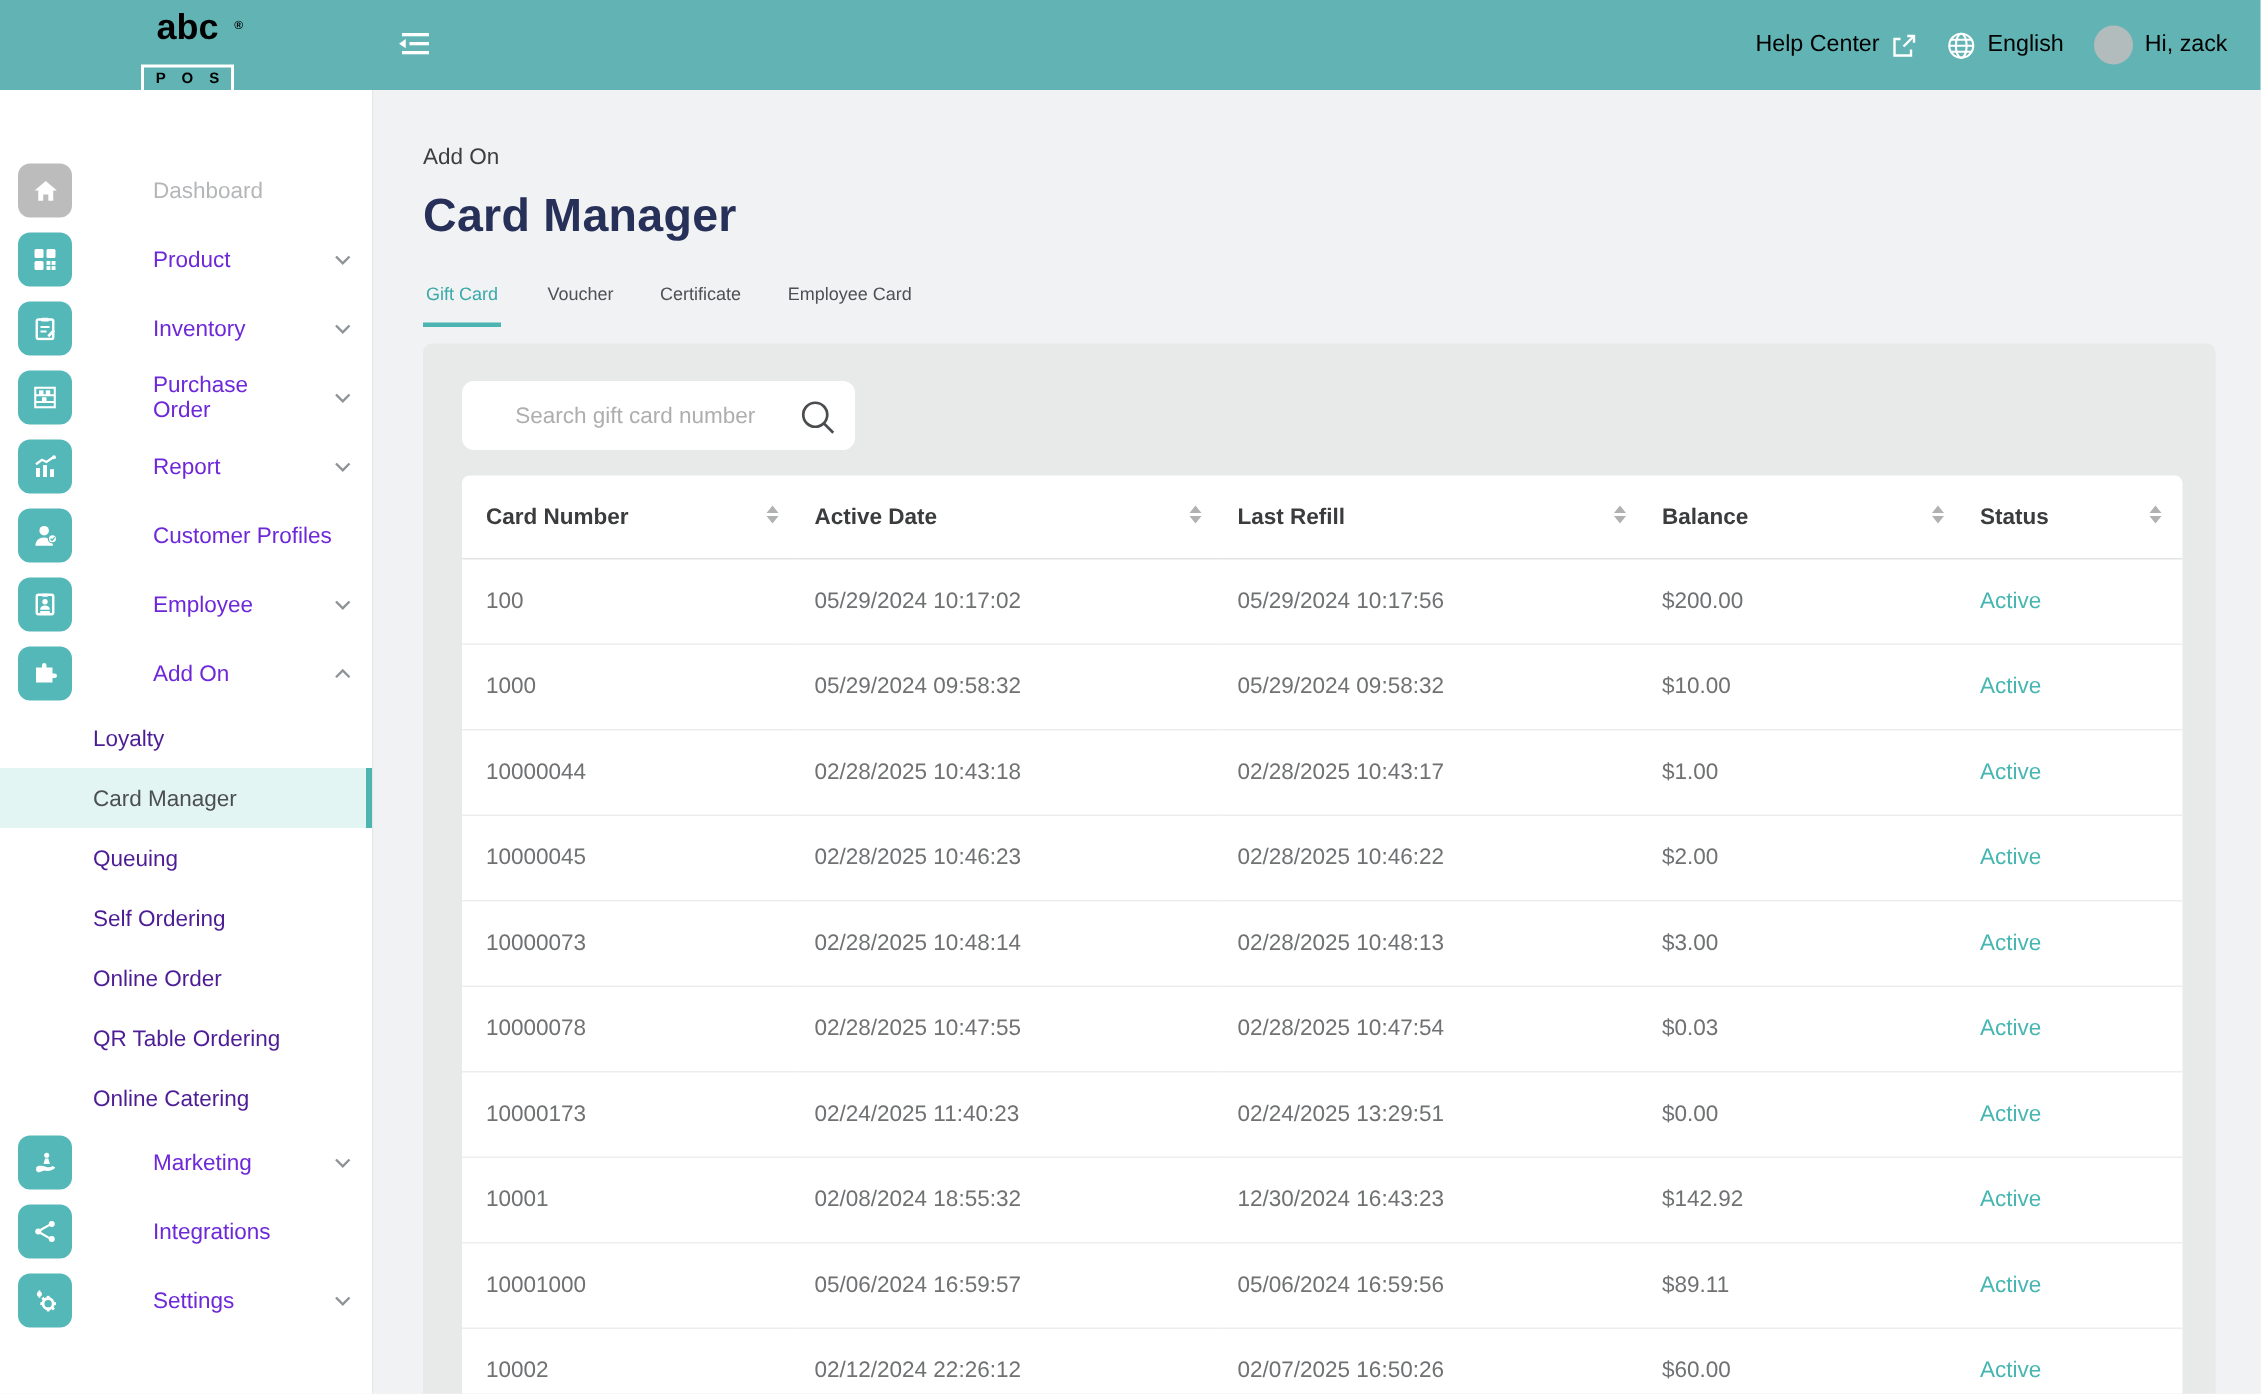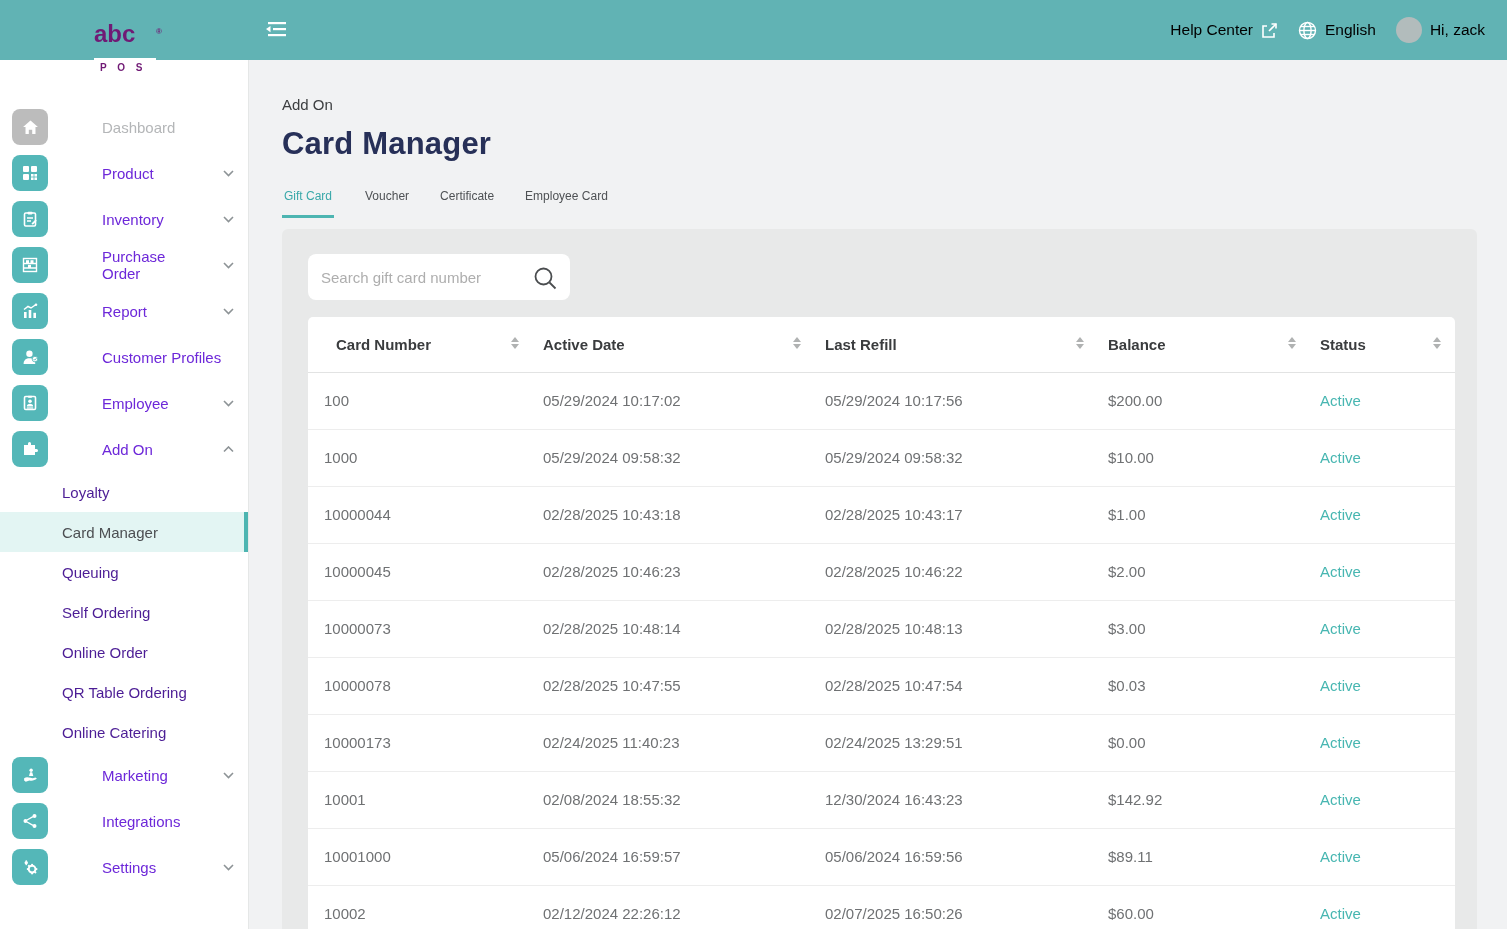--- a/index.html
+++ b/index.html
@@ -1,20 +1,20 @@
 <!DOCTYPE html>
 <html><head>
 <meta charset="utf-8">
 <style>
   * { margin:0; padding:0; box-sizing:border-box; }
   html,body { width:1507px; height:929px; overflow:hidden; font-family:"Liberation Sans", sans-serif; background:#f1f2f3; }
 
   
   .topbar { position:absolute; top:0; left:0; width:1507px; height:60px; background:#61b3b4; z-index:30; display:flex; align-items:center; }
-  .logo { position:absolute; left:94px; top:23px; width:62px; cursor:pointer; color:#701a75; }
+  .logo { position:absolute; left:94px; top:8px; width:62px; text-align:center; cursor:pointer; color:#000000; }
   .logo-abc { font-size:24px; font-weight:bold; letter-spacing:0px; line-height:22px; position:relative; }
   .logo-abc .reg { font-size:8px; position:absolute; top:-2px; right:-6px; }
   .logo-pos { margin-top:13px; border:2px solid #fff; font-size:10px; font-weight:bold; letter-spacing:4px; padding:1px 0 1px 4px; line-height:14px; }
   .fold-btn { position:absolute; left:263px; top:18px; width:26px; height:24px; cursor:pointer; display:flex; align-items:center; justify-content:center; }
   .topbar-right { position:absolute; right:22px; top:0; height:60px; display:flex; align-items:center; gap:20px; color:#000000; font-size:15.5px; }
   .tb-item { display:flex; align-items:center; gap:8px; cursor:pointer; }
   .avatar { width:26px; height:26px; border-radius:50%; background:#b2bcbc; display:inline-block; }
 
   
   .sidebar { position:absolute; top:60px; left:0; width:249px; bottom:0; background:#ffffff; border-right:1px solid #e5e7e7; padding-top:44px; z-index:20; }
@@ -31,28 +31,28 @@
   
   .main { position:absolute; left:249px; top:60px; right:0; bottom:0; background:#f1f2f3; overflow:hidden; }
   .breadcrumb { margin:36px 0 0 33px; font-size:15px; color:#3c3e40; }
   .page-title { margin:13px 0 0 33px; font-size:31px; font-weight:bold; color:#273058; letter-spacing:0.2px; }
   .tabs { margin:27px 0 0 33px; display:flex; gap:31px; }
   .tab { font-size:12px; color:#4e5154; padding-bottom:12px; cursor:pointer; }
   .tab.active { color:#39a8a9; border-bottom:3px solid #4db5b1; padding-left:2px; padding-right:2px; }
 
   .panel { margin:11px 0 0 33px; width:1195px; height:900px; background:#e8e9e9; border-radius:6px 6px 0 0; padding:25px 0 0 26px; }
   .searchbox { position:relative; width:262px; height:46px; }
-  .searchbox input { width:100%; height:100%; border:none; border-radius:8px; padding:0 44px 0 13px; font-size:15px; color:#444; outline:none; background:#fff; font-family:"Liberation Sans", sans-serif; }
+  .searchbox input { width:100%; height:100%; border:none; border-radius:8px; padding:0 44px 0 13px; font-size:15px; color:#444; outline:none; background:#fff; font-family:"Liberation Sans", sans-serif;text-align:center; }
   .searchbox input::placeholder { color:#aeaeae; }
   .search-icon { position:absolute; right:12px; top:11px; cursor:pointer; }
 
   .tablewrap { margin-top:17px; width:1147px; background:#fff; border-radius:5px 5px 0 0; }
   table { border-collapse:collapse; width:1147px; table-layout:fixed; }
   th { height:55px; text-align:left; font-size:15px; font-weight:bold; color:#3a3c3e; position:relative; padding-left:10px; border-bottom:1px solid #e2e3e3; cursor:pointer; }
-  th:first-child { padding-left:28px; }
+  th:first-child { padding-left:16px; }
   td { height:57px; font-size:15px; color:#6f7173; padding-left:10px; border-bottom:1px solid #ededed; }
   td:first-child { padding-left:16px; }
   td.status { color:#47b6b1; }
   .sort { position:absolute; right:14px; top:20px; display:flex; flex-direction:column; gap:2px; }
   .sort i { display:block; width:0; height:0; border-left:4px solid transparent; border-right:4px solid transparent; }
   .sort .up { border-bottom:5px solid #b0b2b2; }
   .sort .down { border-top:5px solid #b0b2b2; }
 </style>
 </head>
 <body>

